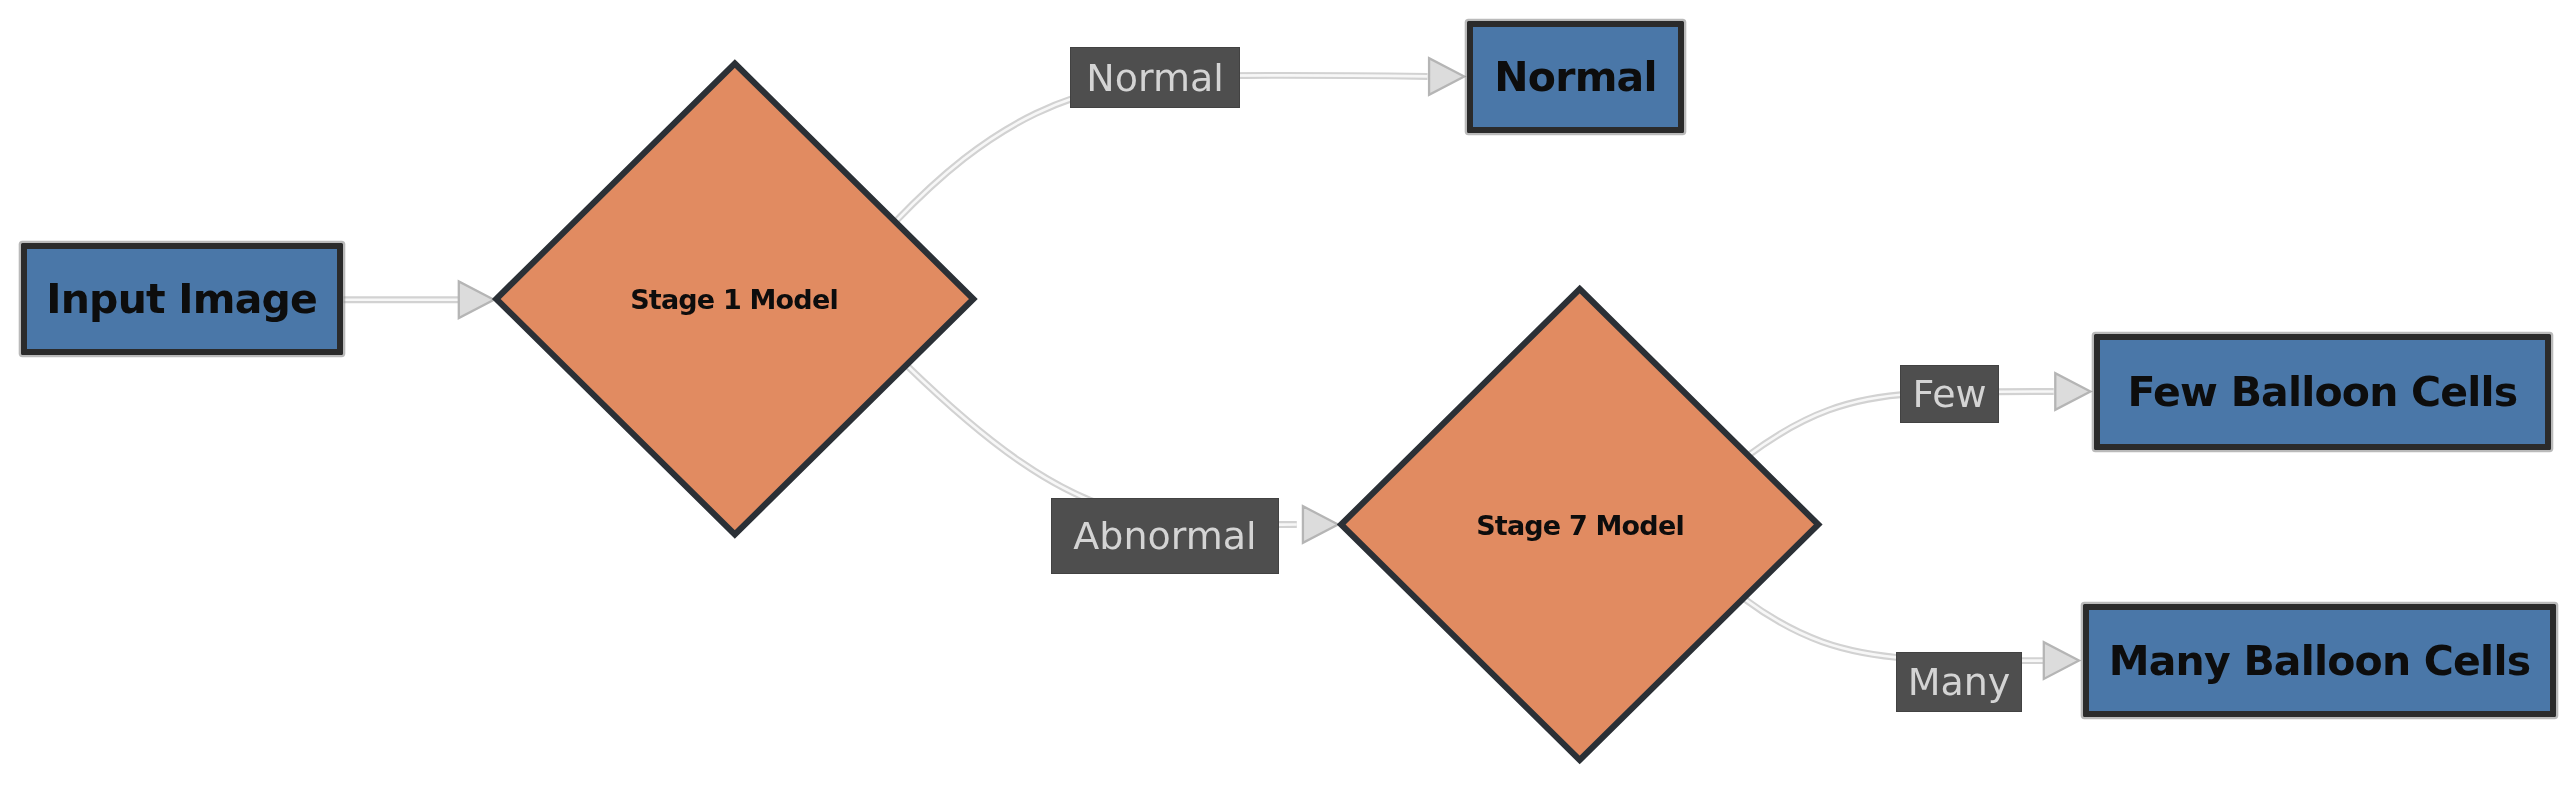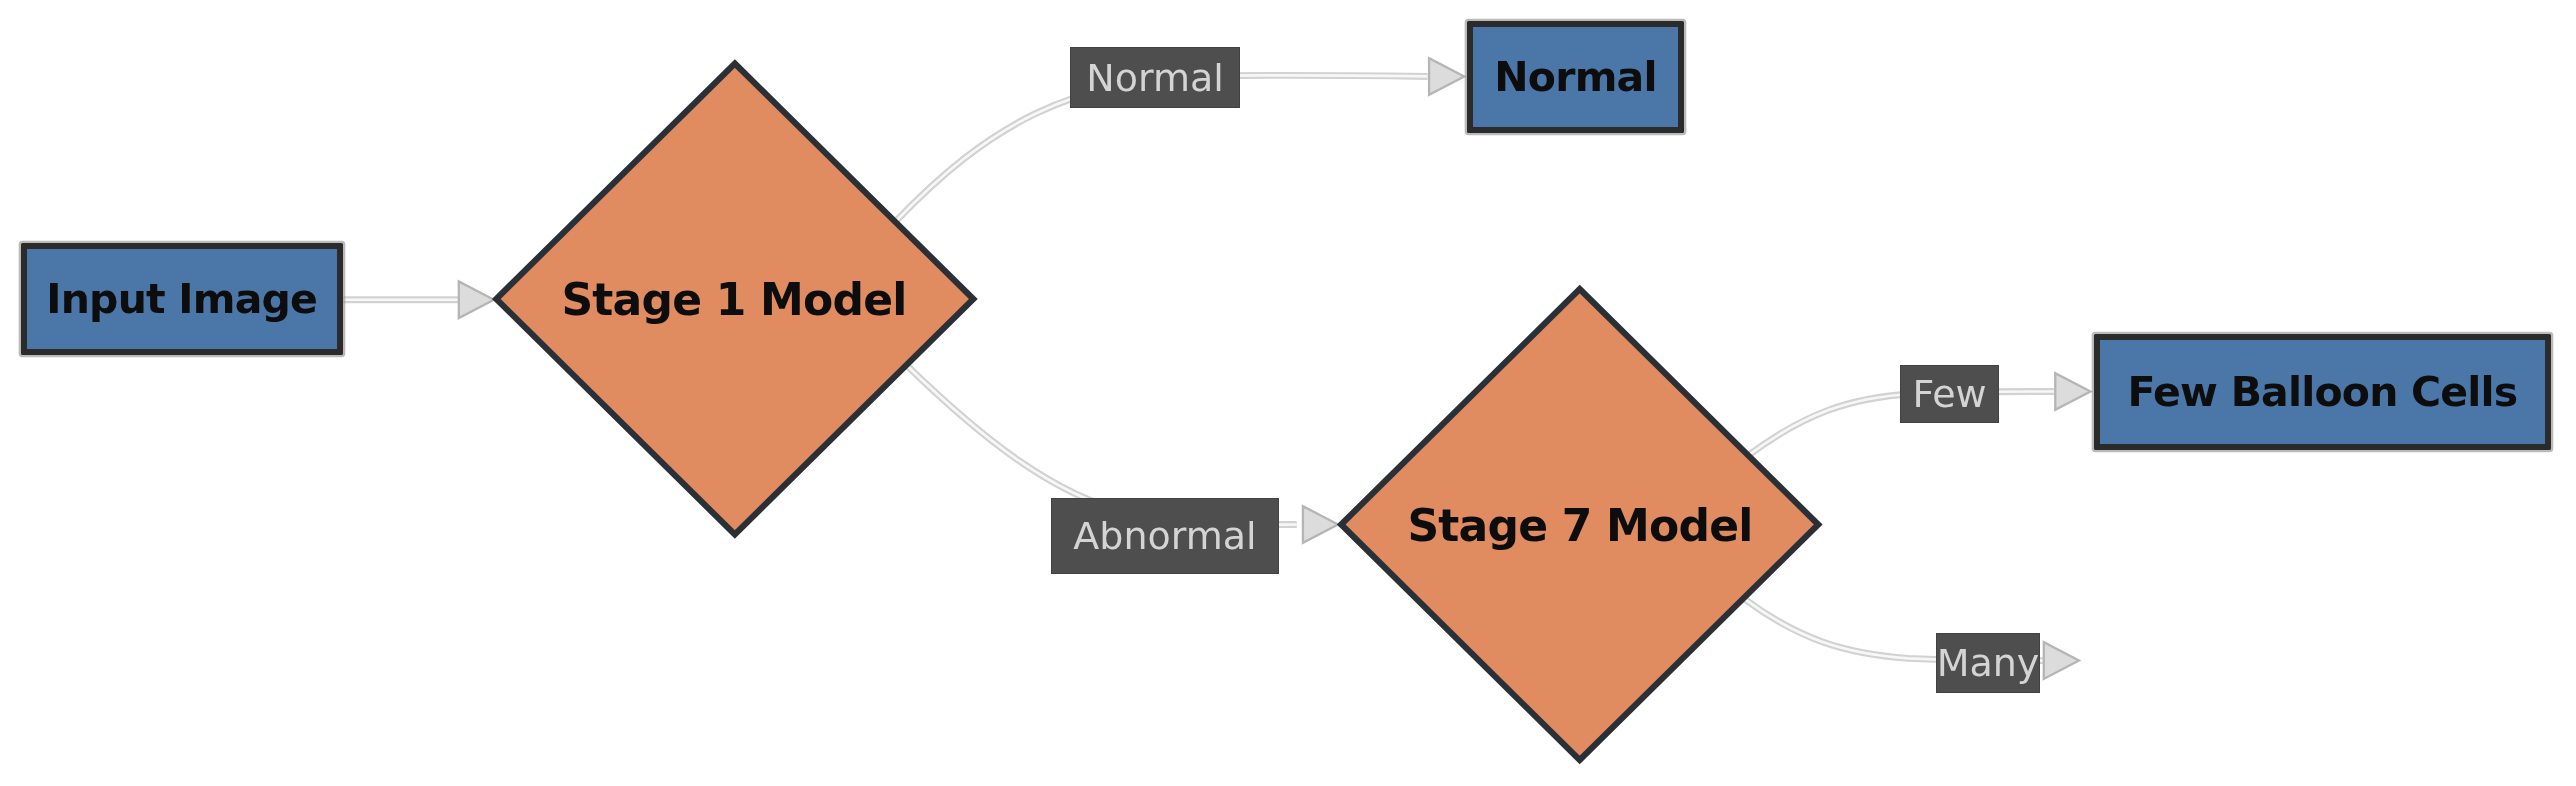--- a/index.html
+++ b/index.html
@@ -32,21 +32,21 @@
     font-size: 41px;
     font-weight: bold;
     letter-spacing: -0.8px;
     white-space: nowrap;
   }
   .diamond-label {
     position: absolute;
     z-index: 2;
     transform: translate(-50%, -50%);
     color: #0D0D0D;
-    font-size: 44px;
+    font-size: 27px;
     font-weight: bold;
     letter-spacing: -0.8px;
     white-space: nowrap;
   }
   .edge-label {
     position: absolute;
     z-index: 3;
     background: #4E4E4E;
     border: 1.5px solid #424242;
     display: flex;
@@ -109,35 +109,38 @@
   </div>
 
   <div class="node-rect" style="left:1467px; top:20.7px; width:217px; height:112px;">
     <span>Normal</span>
   </div>
 
   <div class="node-rect" style="left:2094px; top:334px; width:457px; height:116px;">
     <span>Few Balloon Cells</span>
   </div>
 
+  <div class="node-rect" style="left:2083px; top:604px; width:473px; height:113px;">
+    <span>Many Balloon Cells</span>
+  </div>
 
   <div class="diamond-label" style="left:734px; top:299px;">Stage 1 Model</div>
 
   <div class="diamond-label" style="left:1580px; top:525px;">Stage 7 Model</div>
 
   <div class="edge-label" style="left:1070px; top:47px; width:170px; height:61px;">
     <span>Normal</span>
   </div>
 
   <div class="edge-label" style="left:1051px; top:498px; width:228px; height:76px;">
     <span>Abnormal</span>
   </div>
 
   <div class="edge-label" style="left:1900px; top:365px; width:99px; height:58px;text-align:right;">
     <span>Few</span>
   </div>
 
-  <div class="edge-label" style="left:1896px; top:633px; width:104px; height:60px;margin-left:40px;">
+  <div class="edge-label" style="left:1896px; top:652px; width:126px; height:60px;">
     <span>Many</span>
   </div>
 
 </div>
 
 
 </body></html>

